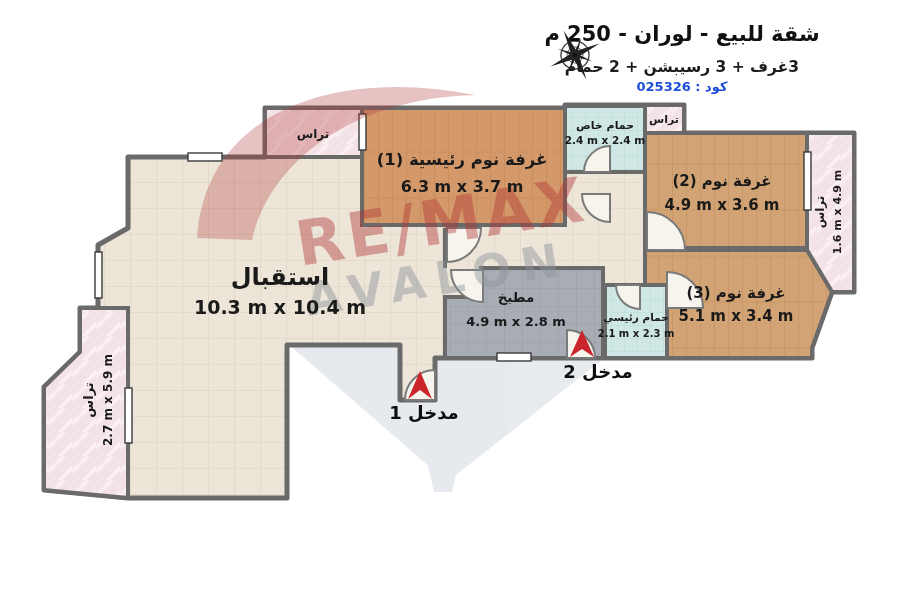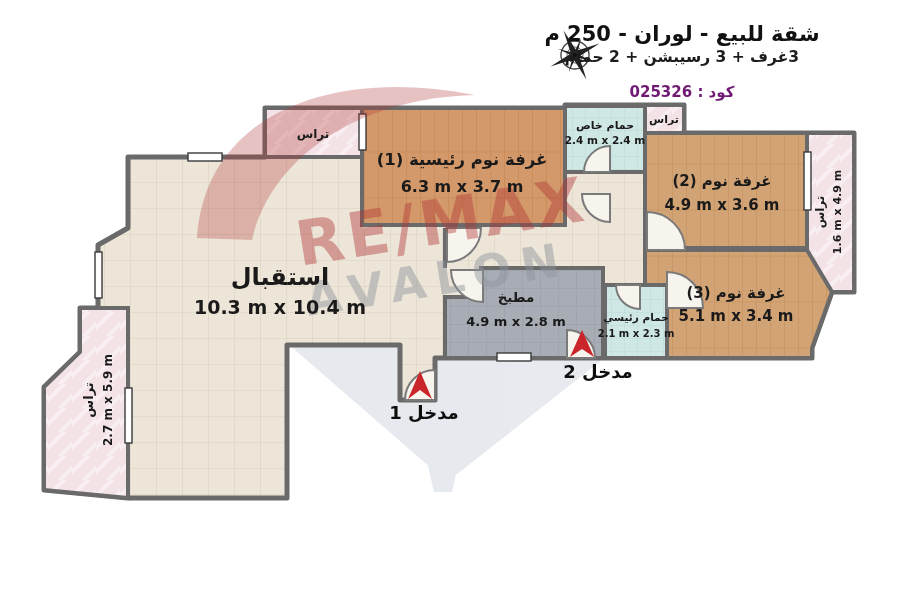--- a/index.html
+++ b/index.html
@@ -4,22 +4,22 @@
 <style>
   html,body{margin:0;padding:0;background:#fff;}
   body{width:900px;height:599px;overflow:hidden;font-family:"DejaVu Sans",sans-serif;}
   .stage{position:relative;width:900px;height:599px;background:#ffffff;}
   .plan-svg{position:absolute;left:0;top:0;}
   .header{
     position:absolute;top:22px;right:8px;width:420px;
     direction:rtl;text-align:center;color:#111;
   }
   .header .title{font-size:21px;font-weight:bold;line-height:1.15;}
-  .header .subtitle{font-size:15.5px;font-weight:600;color:#1c1c1c;margin-top:2px;}
-  .header .code{font-size:15px;font-weight:600;color:#701a75;margin-top:17px;}
+  .header .subtitle{font-size:15.5px;font-weight:600;color:#1c1c1c;margin-top:12px;}
+  .header .code{font-size:13px;font-weight:600;color:#1d4ed8;margin-top:3px;}
   text{font-family:"DejaVu Sans",sans-serif;fill:#1a1a1a;}
   .room-name{font-weight:bold;}
   .room-dims{font-weight:bold;}
   .entrance-label{font-weight:bold;font-size:18px;fill:#0d0d0d;}
   .wm-remax{font-size:62px;font-weight:bold;fill:#b03434;opacity:.42;letter-spacing:4px;}
   .wm-avalon{font-size:46px;font-weight:bold;fill:#8d939c;opacity:.45;letter-spacing:10px;}
 </style>
 </head>
 <body>
 

